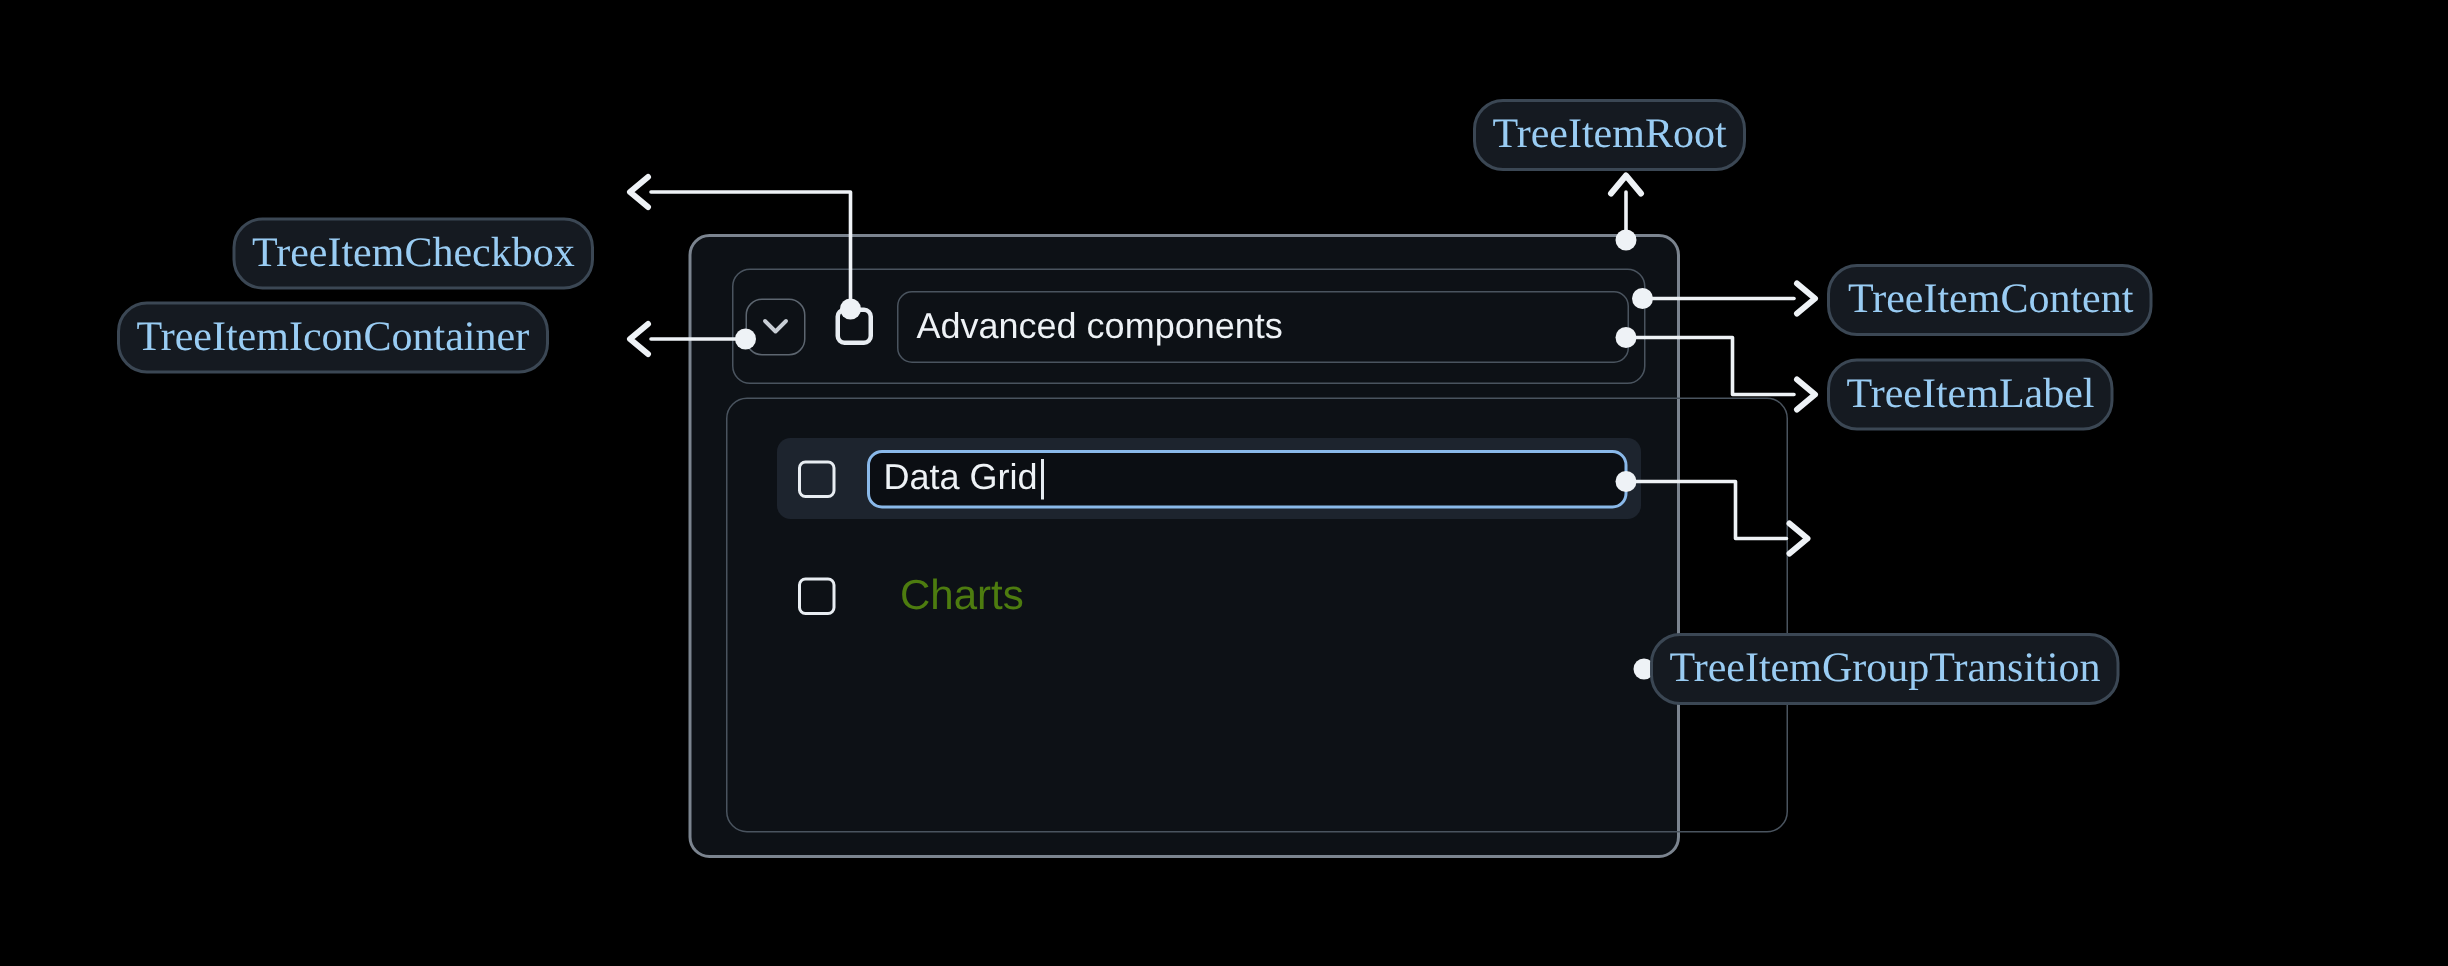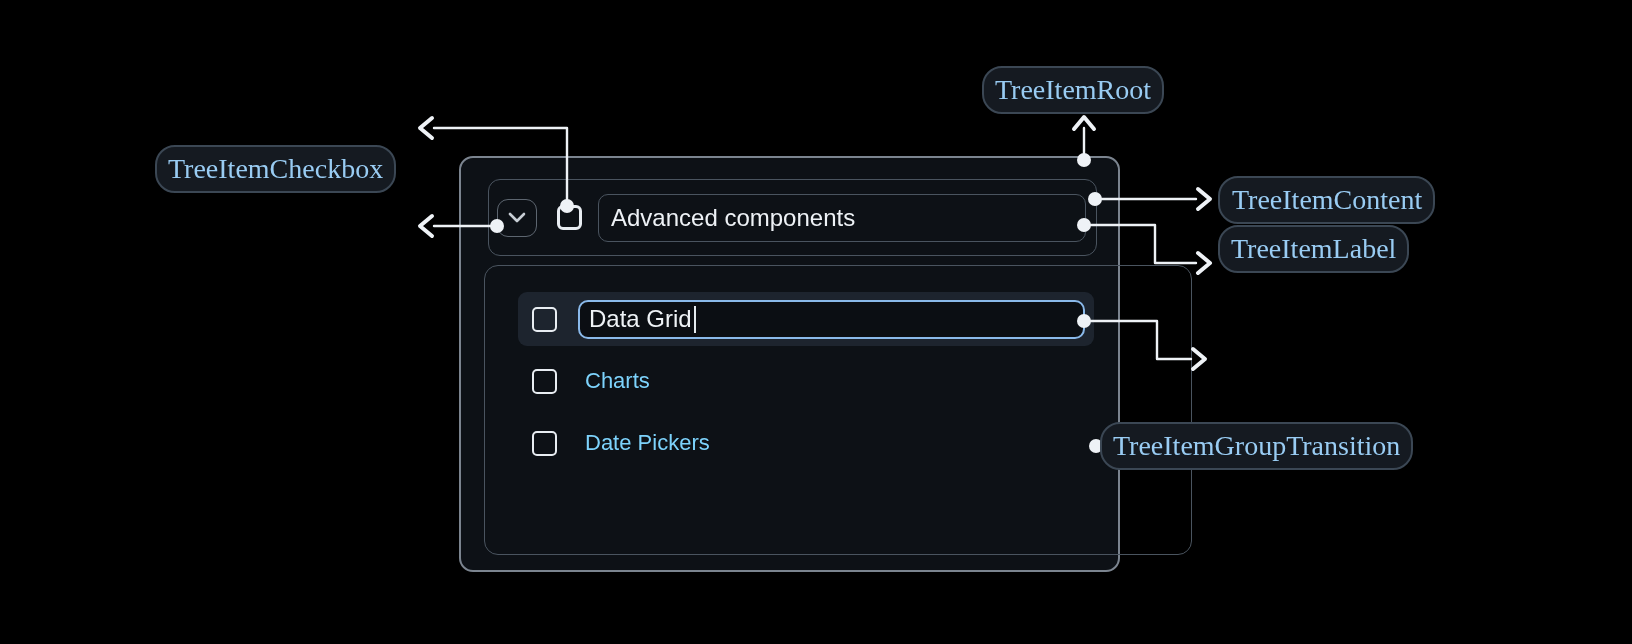--- a/index.html
+++ b/index.html
@@ -29,46 +29,46 @@
   .checkbox.parent{border-width:3px;border-radius:6px;margin-left:20px;}
   .label-box{
     flex:1;height:48px;margin-left:16px;margin-right:10px;
     border:1.5px solid #4a545f;border-radius:10px;box-sizing:border-box;
     display:flex;align-items:center;padding-left:12px;
     font-size:24px;color:#eef2f6;
   }
   .group-box{
     position:absolute;left:23px;top:107px;width:708px;height:290px;
     border:1.5px solid #4a545f;border-radius:14px;box-sizing:border-box;
-    padding-top:26px;display:flex;flex-direction:column;gap:8px;
+    padding-top:26px;display:flex;flex-direction:column;gap:24px;
   }
   .row{
     display:flex;align-items:center;height:54px;margin-left:33px;width:576px;
     border-radius:9px;padding-left:14px;box-sizing:border-box;flex:none;cursor:pointer;
   }
   .row.selected{background:#1d242e;}
-  .row-label{margin-left:28px;font-size:22px;color:#7dd3fc;}
+  .row-label{margin-left:43px;font-size:28px;color:#4d7c0f;}
   .label-input{
     flex:1;height:39px;margin-left:21px;margin-right:9px;
     border:2px solid #8ab9ea;border-radius:10px;box-sizing:border-box;
     background:#0b0e13;display:flex;align-items:center;padding-left:9px;
     font-size:24px;color:#eef2f6;
   }
   .caret{width:2px;height:27px;background:#e4eaef;margin-left:2px;flex:none;}
   
   .chip{
     position:absolute;background:#151a21;border:2px solid #3b4754;border-radius:20px;
     padding:4px 11px;font-family:Liberation Serif, serif;
     font-size:28px;line-height:1.3;color:#99ccf3;white-space:nowrap;box-sizing:border-box;
   }
   .chip-root{left:982px;top:66px;}
   .chip-checkbox{left:155px;top:106px;margin-top:39px;}
   .chip-icon{left:78px;top:201px;}
   .chip-content{left:1218px;top:176px;padding-left:12px;}
-  .chip-label{left:1218px;top:225px;}
+  .chip-label{left:1218px;top:239px;}
   .chip-labelinput{left:1222px;top:338px;}
   .chip-group{left:1100px;top:422px;}
   
   .overlay{position:absolute;left:0;top:0;width:1632px;height:644px;pointer-events:none;}
   .overlay path.l{fill:none;stroke:#eef2f6;stroke-width:2.4;stroke-linecap:round;stroke-linejoin:round;}
   .overlay path.h{fill:none;stroke:#eef2f6;stroke-width:4;stroke-linecap:round;stroke-linejoin:round;}
   .overlay circle{fill:#eef2f6;}
 </style>
 </head>
 <body>
@@ -99,24 +99,20 @@
           <span>Data Grid</span>
           <span class="caret"></span>
         </div>
       </div>
 
       <div class="row">
         <span class="checkbox" role="checkbox" aria-checked="false"></span>
         <span class="row-label">Charts</span>
       </div>
 
-      <div class="row">
-        <span class="checkbox" role="checkbox" aria-checked="false"></span>
-        <span class="row-label">Date Pickers</span>
-      </div>
 
 
     </div>
   </div>
 
   <svg class="overlay" viewBox="0 0 1632 644">
     <g>
       <path class="l" d="M1084 159 L1084 128"></path>
       <path class="h" d="M1074 129 L1084 117 L1094 129"></path>
       <circle cx="1084" cy="160" r="7"></circle>
@@ -152,20 +148,23 @@
       <circle cx="1096" cy="446" r="7"></circle>
     </g>
   </svg>
 
   <div class="chip chip-root">
     <span>TreeItemRoot</span>
   </div>
   <div class="chip chip-checkbox">
     <span>TreeItemCheckbox</span>
   </div>
+  <div class="chip chip-icon">
+    <span>TreeItemIconContainer</span>
+  </div>
   <div class="chip chip-content">
     <span>TreeItemContent</span>
   </div>
   <div class="chip chip-label">
     <span>TreeItemLabel</span>
   </div>
   <div class="chip chip-group">
     <span>TreeItemGroupTransition</span>
   </div>
 

